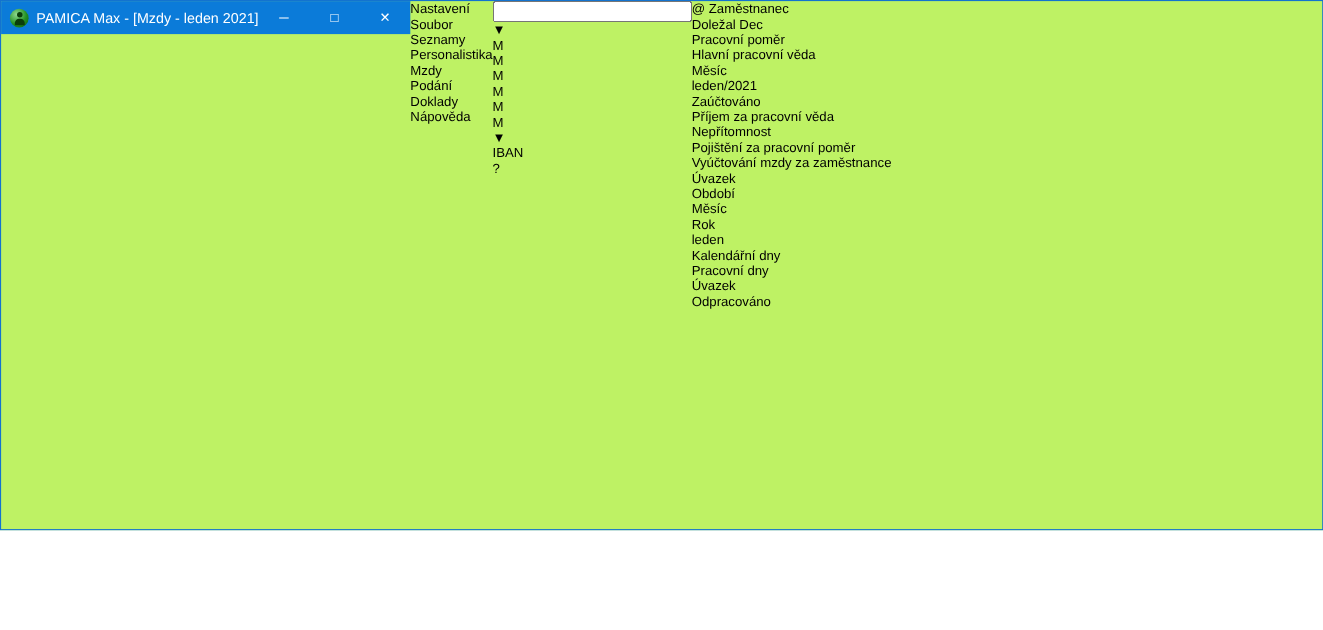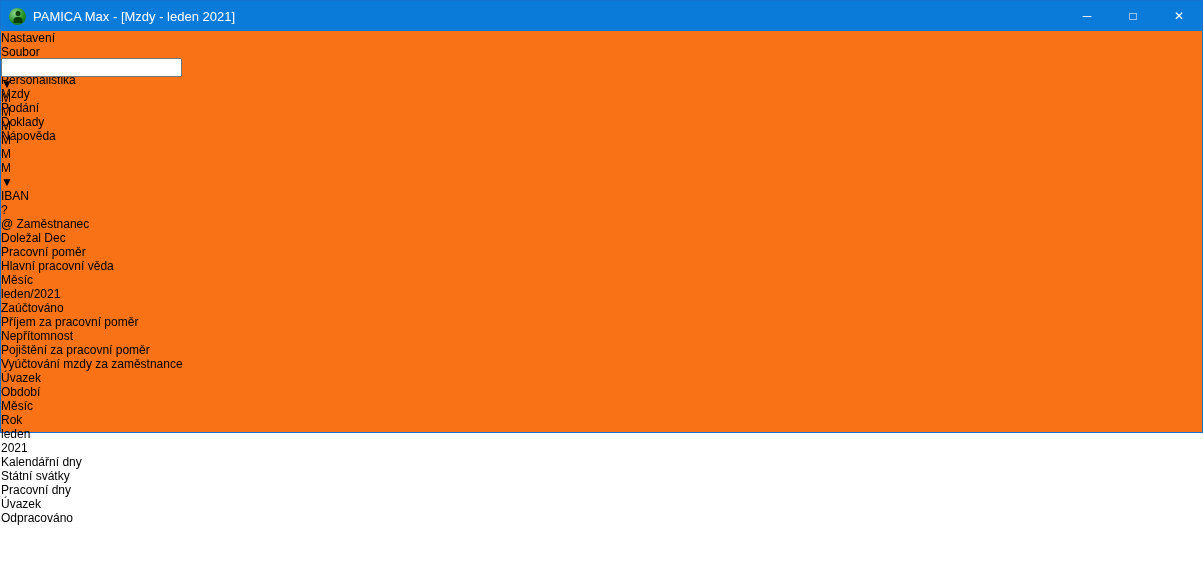--- a/index.html
+++ b/index.html
@@ -1,18 +1,18 @@
 <!DOCTYPE html>
 <html><head>
 <meta charset="utf-8">
 <style>
   * { box-sizing: border-box; margin:0; padding:0; }
   html,body { width:1203px; height:573px; overflow:hidden; }
   body { font-family:"Liberation Sans", sans-serif; font-size:12px; color:#000; }
-  #window { width:1203px; height:433px; border:1px solid #1373cf; display:flex; flex-direction:column; background:#f97316; }
+  #window { width:1203px; height:482px; border:1px solid #1373cf; display:flex; flex-direction:row; background:#bef264; }
 
   
   .titlebar { height:30px; background:#0b7bd9; display:flex; align-items:center; color:#fff; flex:0 0 auto; }
   .appicon { width:17px; height:17px; border-radius:50%; margin:0 7px 0 8px;
     background:radial-gradient(circle at 35% 30%, #8fd98f, #239123 55%, #0b5c0b); position:relative; }
   .appicon::before { content:""; position:absolute; left:50%; top:3px; transform:translateX(-50%); width:5px; height:5px; border-radius:50%; background:#0a3d0a; }
   .appicon::after { content:""; position:absolute; left:50%; bottom:2px; transform:translateX(-50%); width:9px; height:6px; border-radius:4px 4px 0 0; background:#0a3d0a; }
   .title { font-size:13px; }
   .winbtns { margin-left:auto; display:flex; height:30px; }
   .wbtn { width:46px; height:30px; display:flex; align-items:center; justify-content:center; font-size:12px; cursor:default; }
@@ -192,46 +192,44 @@
       <div class="fbox" style="left:105px; width:205px">Doležal Dec</div>
       <span class="flabel" style="left:340px">Pracovní poměr</span>
       <div class="fbox" style="left:437px; width:202px">Hlavní pracovní věda</div>
       <span class="flabel" style="left:672px">Měsíc</span>
       <div class="fbox" style="left:710px; width:120px">leden/2021</div>
       <span class="flabel" style="left:860px">Zaúčtováno</span>
       <div class="fbox" style="left:906px; width:120px"></div>
 
       
       <div class="tabstrip">
-        <div class="ttab active">Příjem za pracovní poměr</div>
+        <div class="ttab active">Příjem za pracovní věda</div>
         <div class="ttab">Nepřítomnost</div>
         <div class="ttab">Pojištění za pracovní poměr</div>
         <div class="ttab">Vyúčtování mzdy za zaměstnance</div>
         <div class="ttab">Úvazek</div>
       </div>
 
       
       <div class="tabpanel">
 
         <div class="gbox gb1">
           <span class="cap">Období</span>
           <div class="vgroup" style="top:16px">
             <div class="lbls">
               <div>Měsíc</div>
               <div>Rok</div>
             </div>
             <div class="vbox">
               <div class="vv">leden</div>
-              <div class="vv">2021</div>
             </div>
           </div>
           <div class="vgroup r19" style="top:84px">
             <div class="lbls">
               <div>Kalendářní dny</div>
-              <div>Státní svátky</div>
               <div>Pracovní dny</div>
               <div>Úvazek</div>
             </div>
           </div>
           <div class="vgroup r20" style="top:172px">
             <div class="lbls">
               <div>Odpracováno</div>
 
             </div>
 

